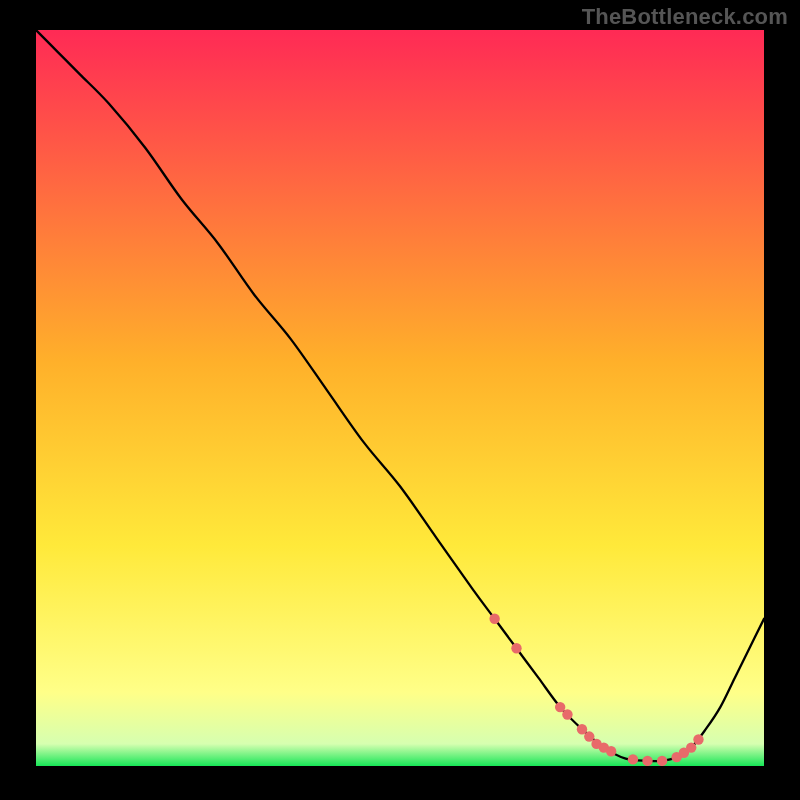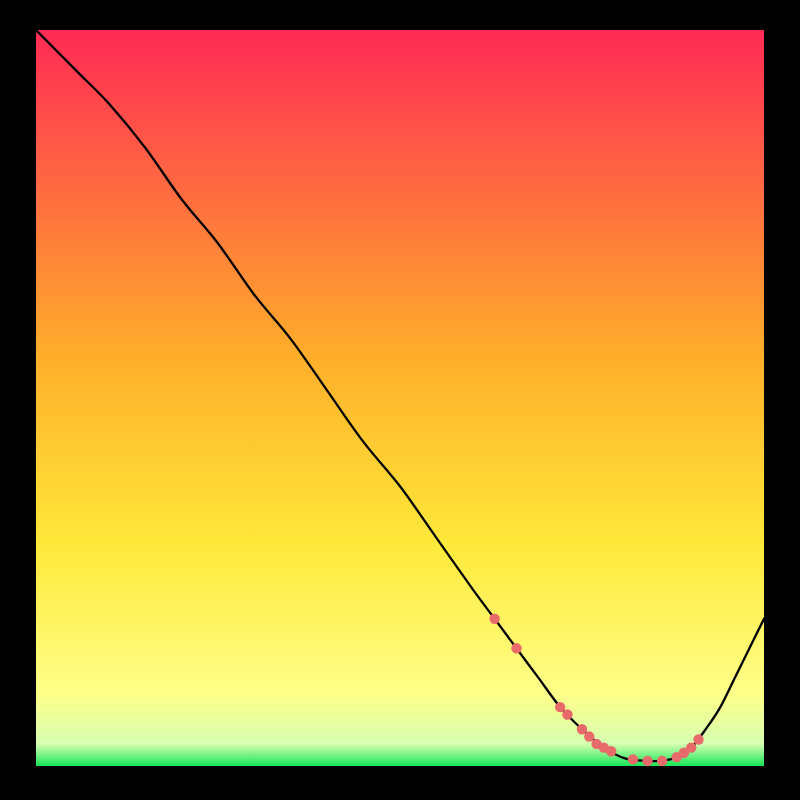--- a/index.html
+++ b/index.html
@@ -36,20 +36,21 @@
   svg {
     display: block;
     width: 728px;
     height: 736px;
   }
 </style>
 </head>
 <body>
 <div class="frame">
 
+  <div class="attribution">TheBottleneck.com</div>
 
   <div class="plot-wrap">
     <svg viewBox="0 0 728 736" preserveAspectRatio="none">
       <defs>
         <linearGradient id="bg-grad" x1="0" y1="0" x2="0" y2="1">
           <stop id="g0" offset="0%" stop-color="#ff2a55"></stop>
           <stop id="g1" offset="45%" stop-color="#ffb02a"></stop>
           <stop id="g2" offset="70%" stop-color="#ffe93a"></stop>
           <stop id="g3" offset="90%" stop-color="#ffff88"></stop>
           <stop id="g4" offset="97%" stop-color="#d6ffb0"></stop>

